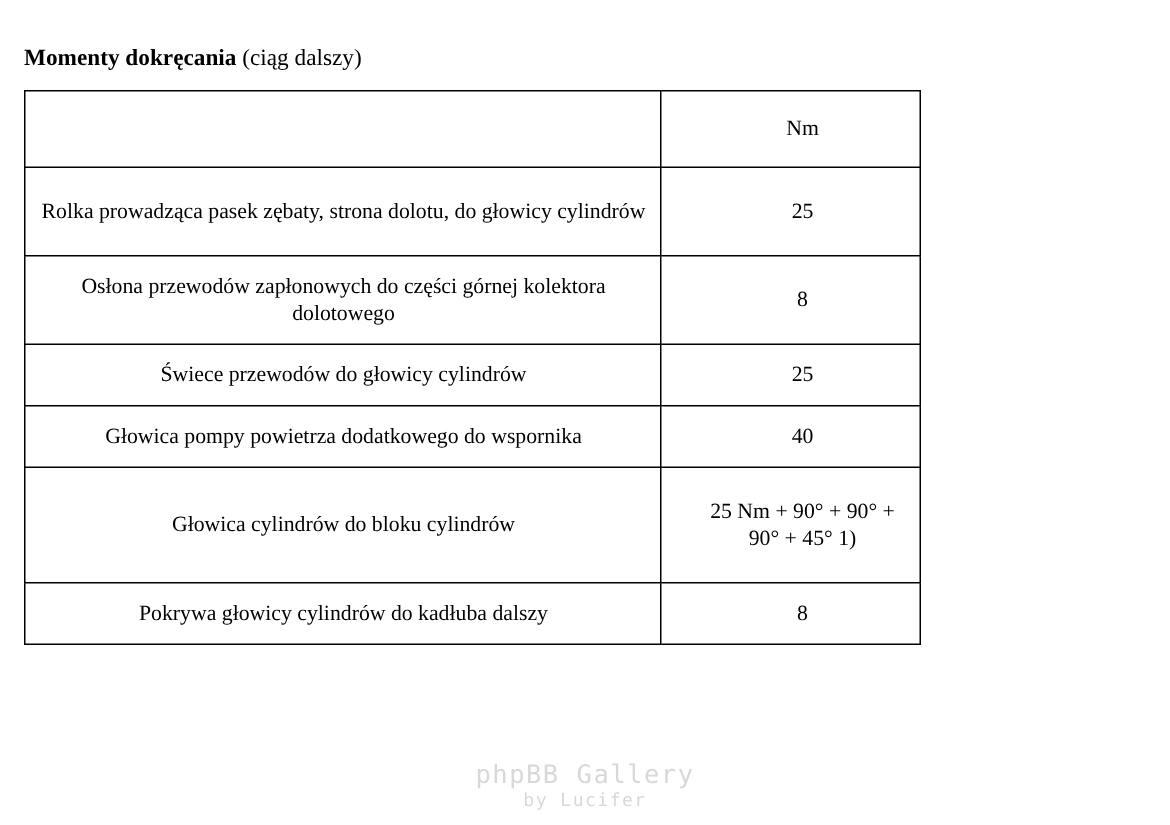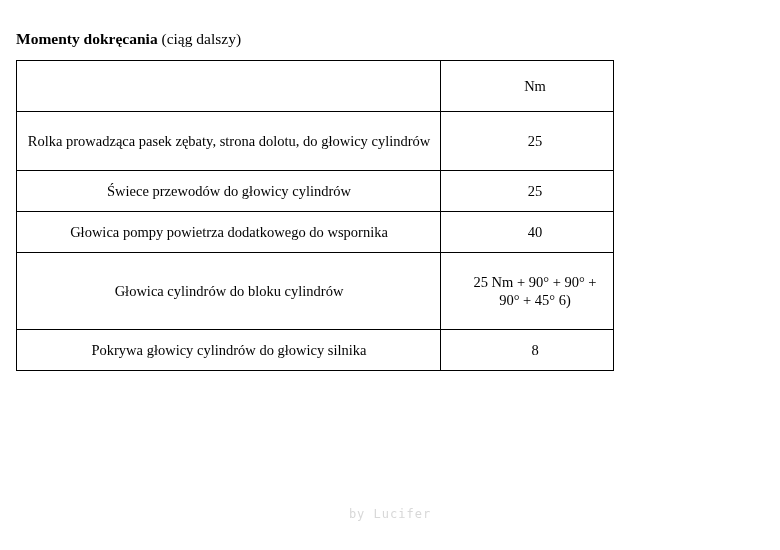--- a/index.html
+++ b/index.html
@@ -111,37 +111,42 @@
   <table class="torque">
     <tbody>
       <tr class="head">
         <td class="label"></td>
         <td class="value">Nm</td>
       </tr>
       <tr class="r-tall">
         <td class="label">Rolka prowadząca pasek zębaty, strona dolotu, do głowicy cylindrów</td>
         <td class="value">25</td>
       </tr>
+      <tr class="r-tall">
+        <td class="label">Osłona przewodów zapłonowych do części górnej kolektora dolotowego</td>
+        <td class="value">8</td>
+      </tr>
       <tr class="r-single">
         <td class="label">Świece przewodów do głowicy cylindrów</td>
         <td class="value">25</td>
       </tr>
       <tr class="r-single">
         <td class="label">Głowica pompy powietrza dodatkowego do wspornika</td>
         <td class="value">40</td>
       </tr>
       <tr class="r-triple">
         <td class="label">Głowica cylindrów do bloku cylindrów</td>
-        <td class="value">25 Nm + 90° + 90° + 90° + 45° 6)</td>
+        <td class="value">25 Nm + 90° + 90° + 90° + 45° 1)</td>
       </tr>
       <tr class="r-single">
-        <td class="label">Pokrywa głowicy cylindrów do głowicy silnika</td>
+        <td class="label">Pokrywa głowicy cylindrów do kadłuba dalszy</td>
         <td class="value">8</td>
       </tr>
     </tbody>
   </table>
 
 
   <div class="watermark">
+    <div class="line1">phpBB Gallery</div>
     <div class="line2">by Lucifer</div>
   </div>
 
 </div>
 
 </body></html>

